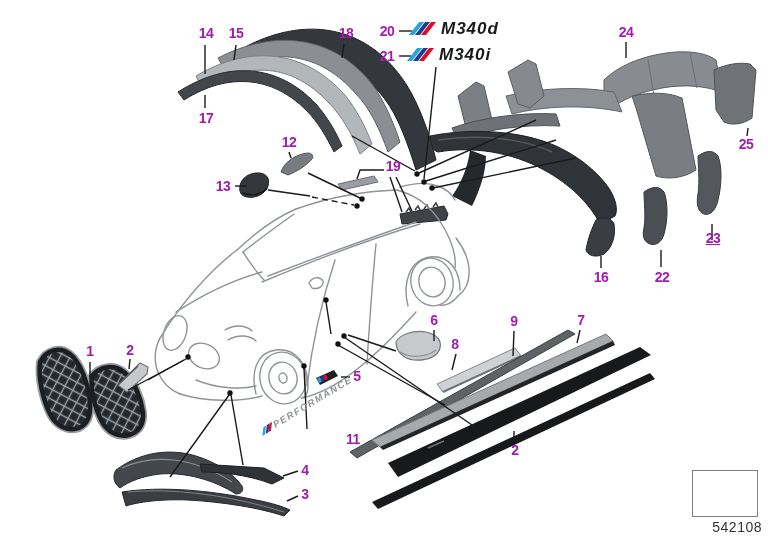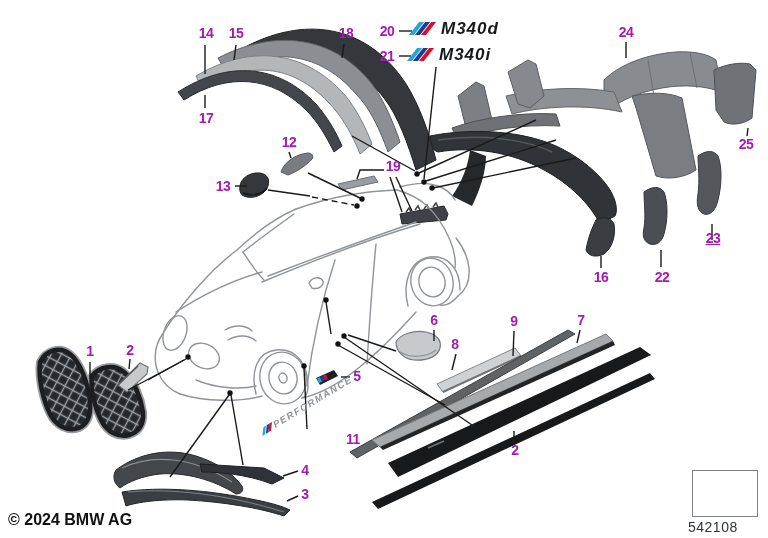--- a/index.html
+++ b/index.html
@@ -14,21 +14,21 @@
   .badge .btext{font-weight:bold;font-style:italic;font-size:17px;color:#17191b;
                 letter-spacing:1px;line-height:1;}
   .decal{position:absolute;left:263px;top:427px;transform:rotate(-31deg);transform-origin:left center;
          display:flex;align-items:center;gap:3px;}
   .decal .mstripes i{width:2.5px;height:7px;}
   .decal .dtext{font-weight:bold;font-style:italic;font-size:9.5px;color:#8f9397;
                 letter-spacing:1.5px;line-height:1;}
   .copyright{position:absolute;left:8px;top:511px;font-weight:bold;font-size:16px;color:#111;}
   .refbox{position:absolute;left:692px;top:470px;width:66px;height:47px;background:#fff;
           border:1.5px solid #7d8185;box-sizing:border-box;display:flex;align-items:center;justify-content:center;}
-  .refnum{position:absolute;left:688px;top:519px;width:74px;text-align:left;
+  .refnum{position:absolute;left:688px;top:519px;width:74px;text-align:right;
           font-size:14px;color:#303234;letter-spacing:0.5px;}
 </style>
 </head>
 <body>
 
 <div class="stage">
 
 <svg width="768" height="538" viewBox="0 0 768 538">
   <defs>
     <pattern id="mesh" patternUnits="userSpaceOnUse" width="9" height="9" patternTransform="rotate(28)">
@@ -286,16 +286,15 @@
       <div class="callout" style="left: 346px; top: 33px;">18</div>
       <div class="callout" style="left: 393px; top: 166px;">19</div>
       <div class="callout" style="left: 387px; top: 31px;">20</div>
       <div class="callout" style="left: 387px; top: 56px;">21</div>
       <div class="callout" style="left: 662px; top: 277px;">22</div>
       <div class="callout" style="left: 713px; top: 238px; text-decoration: underline;">23</div>
       <div class="callout" style="left: 626px; top: 32px;">24</div>
       <div class="callout" style="left: 746px; top: 144px;">25</div>
     </div>
 
-  <div class="copyright">© 2024 BMW AG</div>
   <div class="refbox"></div>
   <div class="refnum">542108</div>
 </div>
 
 </body></html>

